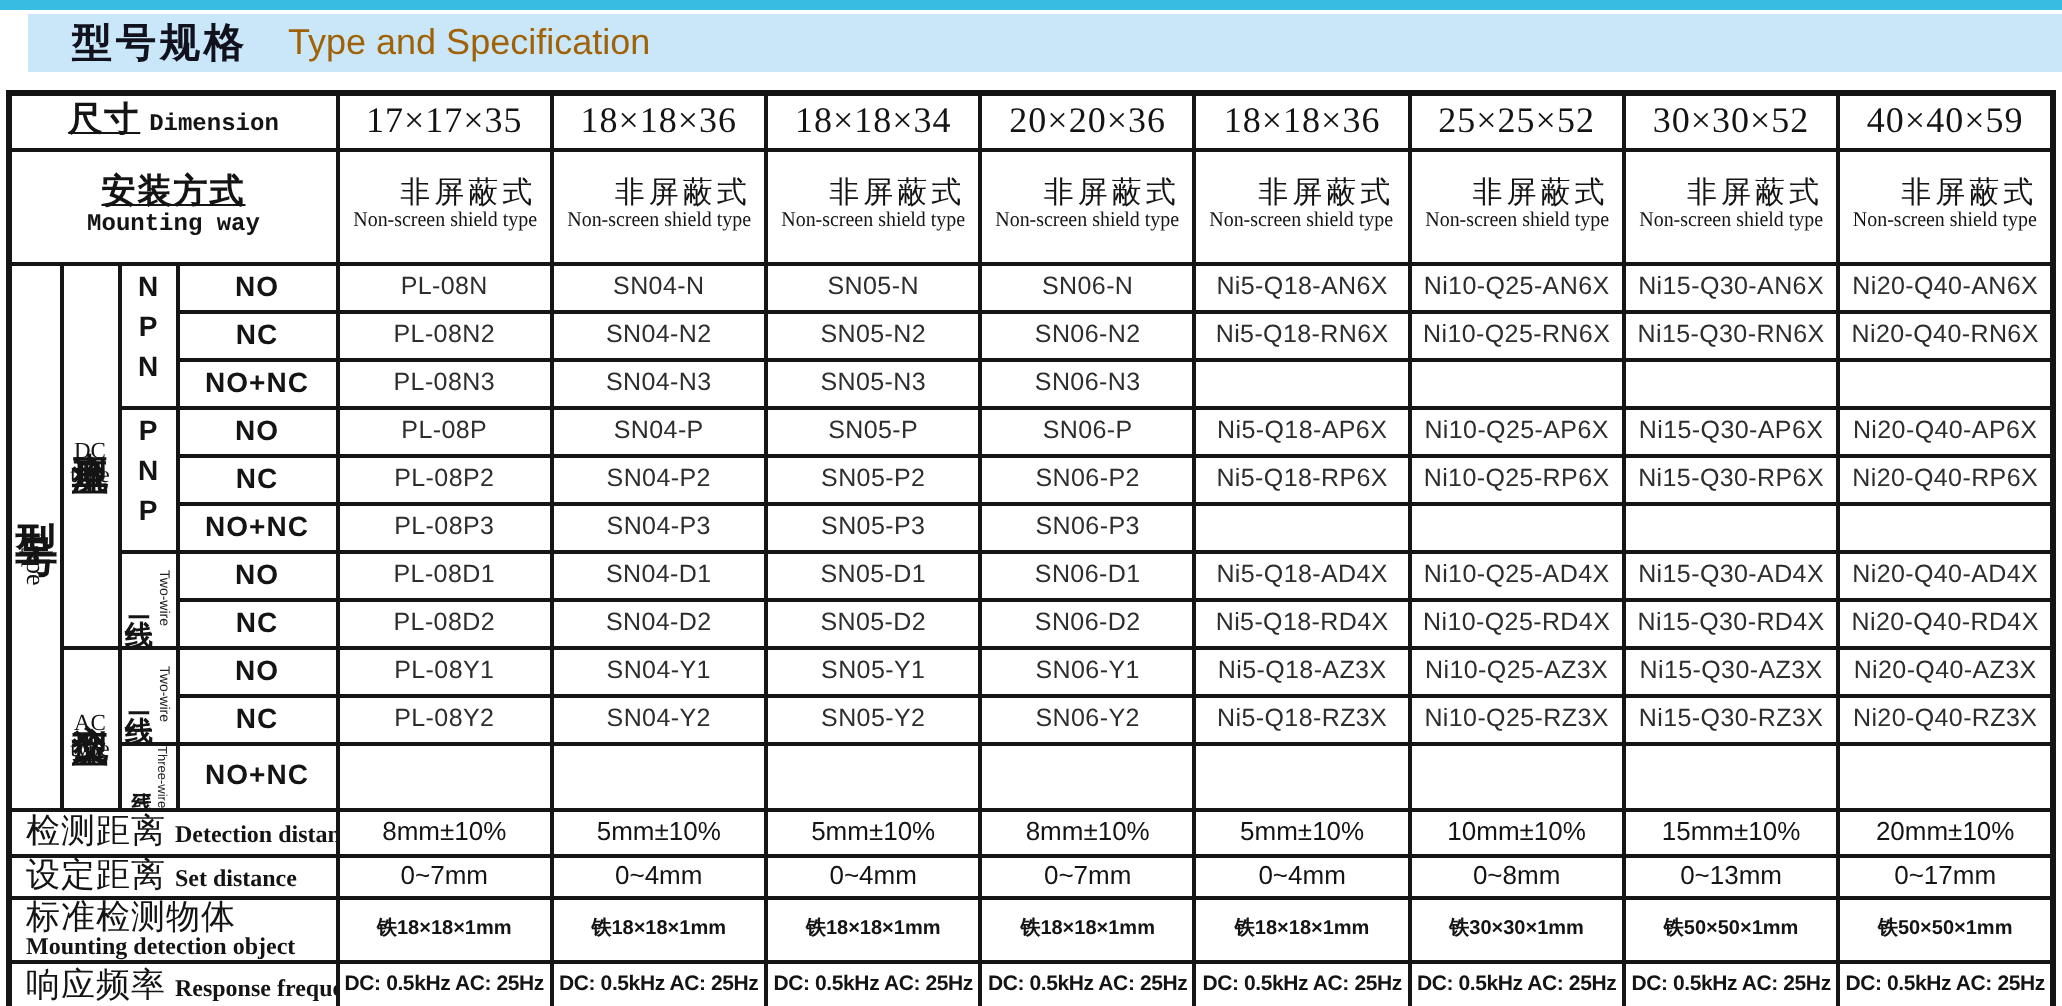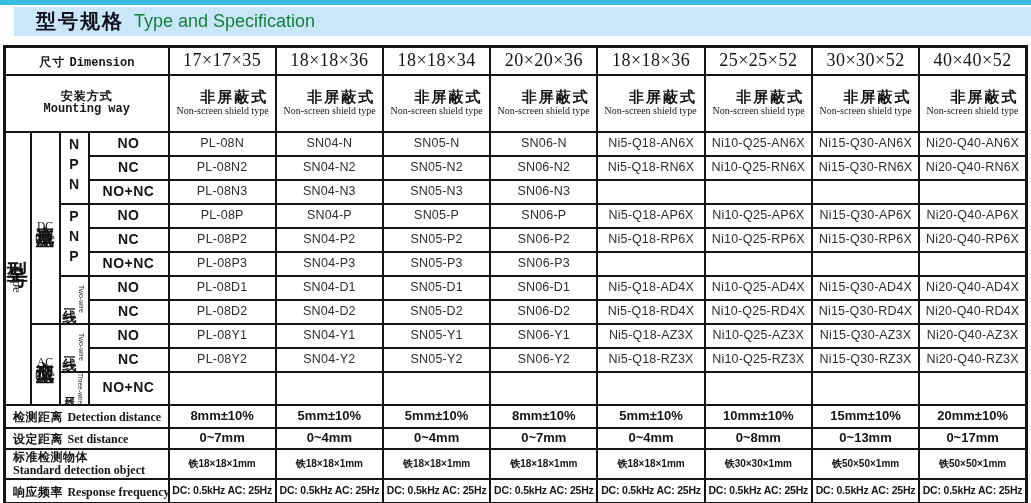--- a/index.html
+++ b/index.html
@@ -18,21 +18,21 @@
     background: #38bce2;
   }
   .titlebar {
     position: absolute; top: 7px; left: 14px;
     width: 1017px; height: 29px;
     background: #c9e7f8;
     display: flex; align-items: center;
     padding-left: 22px;
   }
   .title-zh { font-weight: bold; font-size: 20px; color: #11121e; letter-spacing: 2px; }
-  .title-en { font-size: 18px; color: #15803d; margin-left: 10px; }
+  .title-en { font-size: 18px; color: #a16207; margin-left: 20px; }
 
   table.spec {
     position: absolute; top: 45px; left: 3px;
     width: 1025px;
     border-collapse: collapse;
     table-layout: fixed;
     border: 3px solid #151515;
   }
   td {
     border: 2px solid #151515;
@@ -45,48 +45,48 @@
   
   tr.r-dim   { height: 28px; }
   tr.r-mount { height: 57px; }
   tr.r-model { height: 24px; }
   tr.r-det   { height: 23px; }
   tr.r-set   { height: 21px; }
   tr.r-obj   { height: 30px; }
   tr.r-freq  { height: 24px; }
   tr.r-illu  { height: 26px; }
 
-  .hdr-zh { font-weight: bold; font-size: 12px; letter-spacing: 1px; }
+  .hdr-zh { font-weight: bold; font-size: 17px; letter-spacing: 1px; text-decoration: underline; }
   .hdr-en { font-family: Liberation Mono, monospace; font-weight: bold; font-size: 12px; }
   .dim-val { font-family: "Liberation Serif", serif; font-size: 18px; letter-spacing: 0.5px; margin-top: 48px; }
-  .mount-zh { display: block; font-weight: bold; font-size: 15px; letter-spacing: 2px; padding-left: 24px; }
+  .mount-zh { display: block; font-weight: normal; font-size: 15px; letter-spacing: 2px; padding-left: 24px; }
   .mount-en { display: block; font-family: "Liberation Serif", serif; font-size: 10.5px; transform: scale(0.95,1); }
   .model { font-size: 12.5px; color: #2d2d2d; letter-spacing: 0.2px; }
   .out-label { font-weight: bold; font-size: 14px; letter-spacing: 0.5px; border-radius: 11px; }
 
   .vwrap { display: flex; flex-direction: column; align-items: center; justify-content: flex-start; gap: 3px; }
   .hwrap { display: flex; flex-direction: row; align-items: center; justify-content: center; gap: 1px; }
   .vcjk { writing-mode: vertical-rl; text-orientation: upright; line-height: 1; }
   .vlat { writing-mode: vertical-rl; line-height: 1; }
 
   .type-zh { font-size: 21px; font-weight: bold; letter-spacing: 8px; }
   .type-en { font-family: "Liberation Serif", serif; font-size: 13px; margin-top: 4px; }
   .dcac-zh { font-size: 18px; font-weight: bold; letter-spacing: 2px; }
   .dcac-en { font-family: "Liberation Serif", serif; font-size: 11.5px; width: 26px; line-height: 1.05; text-align: center; }
   .npn-st { writing-mode: vertical-rl; text-orientation: upright; font-weight: bold; font-size: 14px; letter-spacing: 4px; line-height: 1; }
   .tw-zh { font-size: 14px; font-weight: bold; letter-spacing: 1px; }
   .tw-en { font-size: 7px; color: #222; }
   .th-zh { font-size: 10.5px; font-weight: bold; letter-spacing: 0; }
   .th-en { font-size: 6.5px; color: #222; }
 
   .spec-label { text-align: left; padding-left: 7px; white-space: nowrap; }
-  .spec-zh { font-weight: bold; font-size: 12px; letter-spacing: 0.5px; }
+  .spec-zh { font-weight: normal; font-size: 17px; letter-spacing: 0.5px; }
   .spec-en { font-family: "Liberation Serif", serif; font-weight: bold; font-size: 12px; }
   .spec-label .blk { display: block; line-height: 1.05; }
-  .val { font-weight: bold; font-size: 13px; }
+  .val { font-weight: normal; font-size: 13px; }
   .obj-val { font-weight: bold; font-size: 10px; }
   .freq-val { font-weight: bold; font-size: 10.5px; letter-spacing: -0.2px; white-space: nowrap; margin-top: 36px; }
   .illu-val { font-family: "Liberation Serif", serif; font-size: 16px; }
 </style>
 </head>
 <body>
 
 <div class="topstrip"></div>
 
 <div class="titlebar">
@@ -116,21 +116,21 @@
       <span class="hdr-zh">尺寸</span>
       <span class="hdr-en">Dimension</span>
     </td>
     <td class="dim-val">17×17×35</td>
     <td class="dim-val">18×18×36</td>
     <td class="dim-val">18×18×34</td>
     <td class="dim-val">20×20×36</td>
     <td class="dim-val">18×18×36</td>
     <td class="dim-val">25×25×52</td>
     <td class="dim-val">30×30×52</td>
-    <td class="dim-val">40×40×52</td>
+    <td class="dim-val">40×40×59</td>
   </tr>
 
   <tr class="r-mount">
     <td colspan="4">
       <span class="hdr-zh" style="display:block">安装方式</span>
       <span class="hdr-en" style="display:block">Mounting way</span>
     </td>
     <td>
           <span class="mount-zh">非屏蔽式</span>
           <span class="mount-en">Non-screen shield type</span>
@@ -361,21 +361,21 @@
     <td class="val">0~7mm</td>
     <td class="val">0~4mm</td>
     <td class="val">0~8mm</td>
     <td class="val">0~13mm</td>
     <td class="val">0~17mm</td>
   </tr>
 
   <tr class="r-obj">
     <td colspan="4" class="spec-label">
       <span class="spec-zh blk">标准检测物体</span>
-      <span class="spec-en blk">Standard detection object</span>
+      <span class="spec-en blk">Mounting detection object</span>
     </td>
     <td class="obj-val">铁18×18×1mm</td>
     <td class="obj-val">铁18×18×1mm</td>
     <td class="obj-val">铁18×18×1mm</td>
     <td class="obj-val">铁18×18×1mm</td>
     <td class="obj-val">铁18×18×1mm</td>
     <td class="obj-val">铁30×30×1mm</td>
     <td class="obj-val">铁50×50×1mm</td>
     <td class="obj-val">铁50×50×1mm</td>
   </tr>

